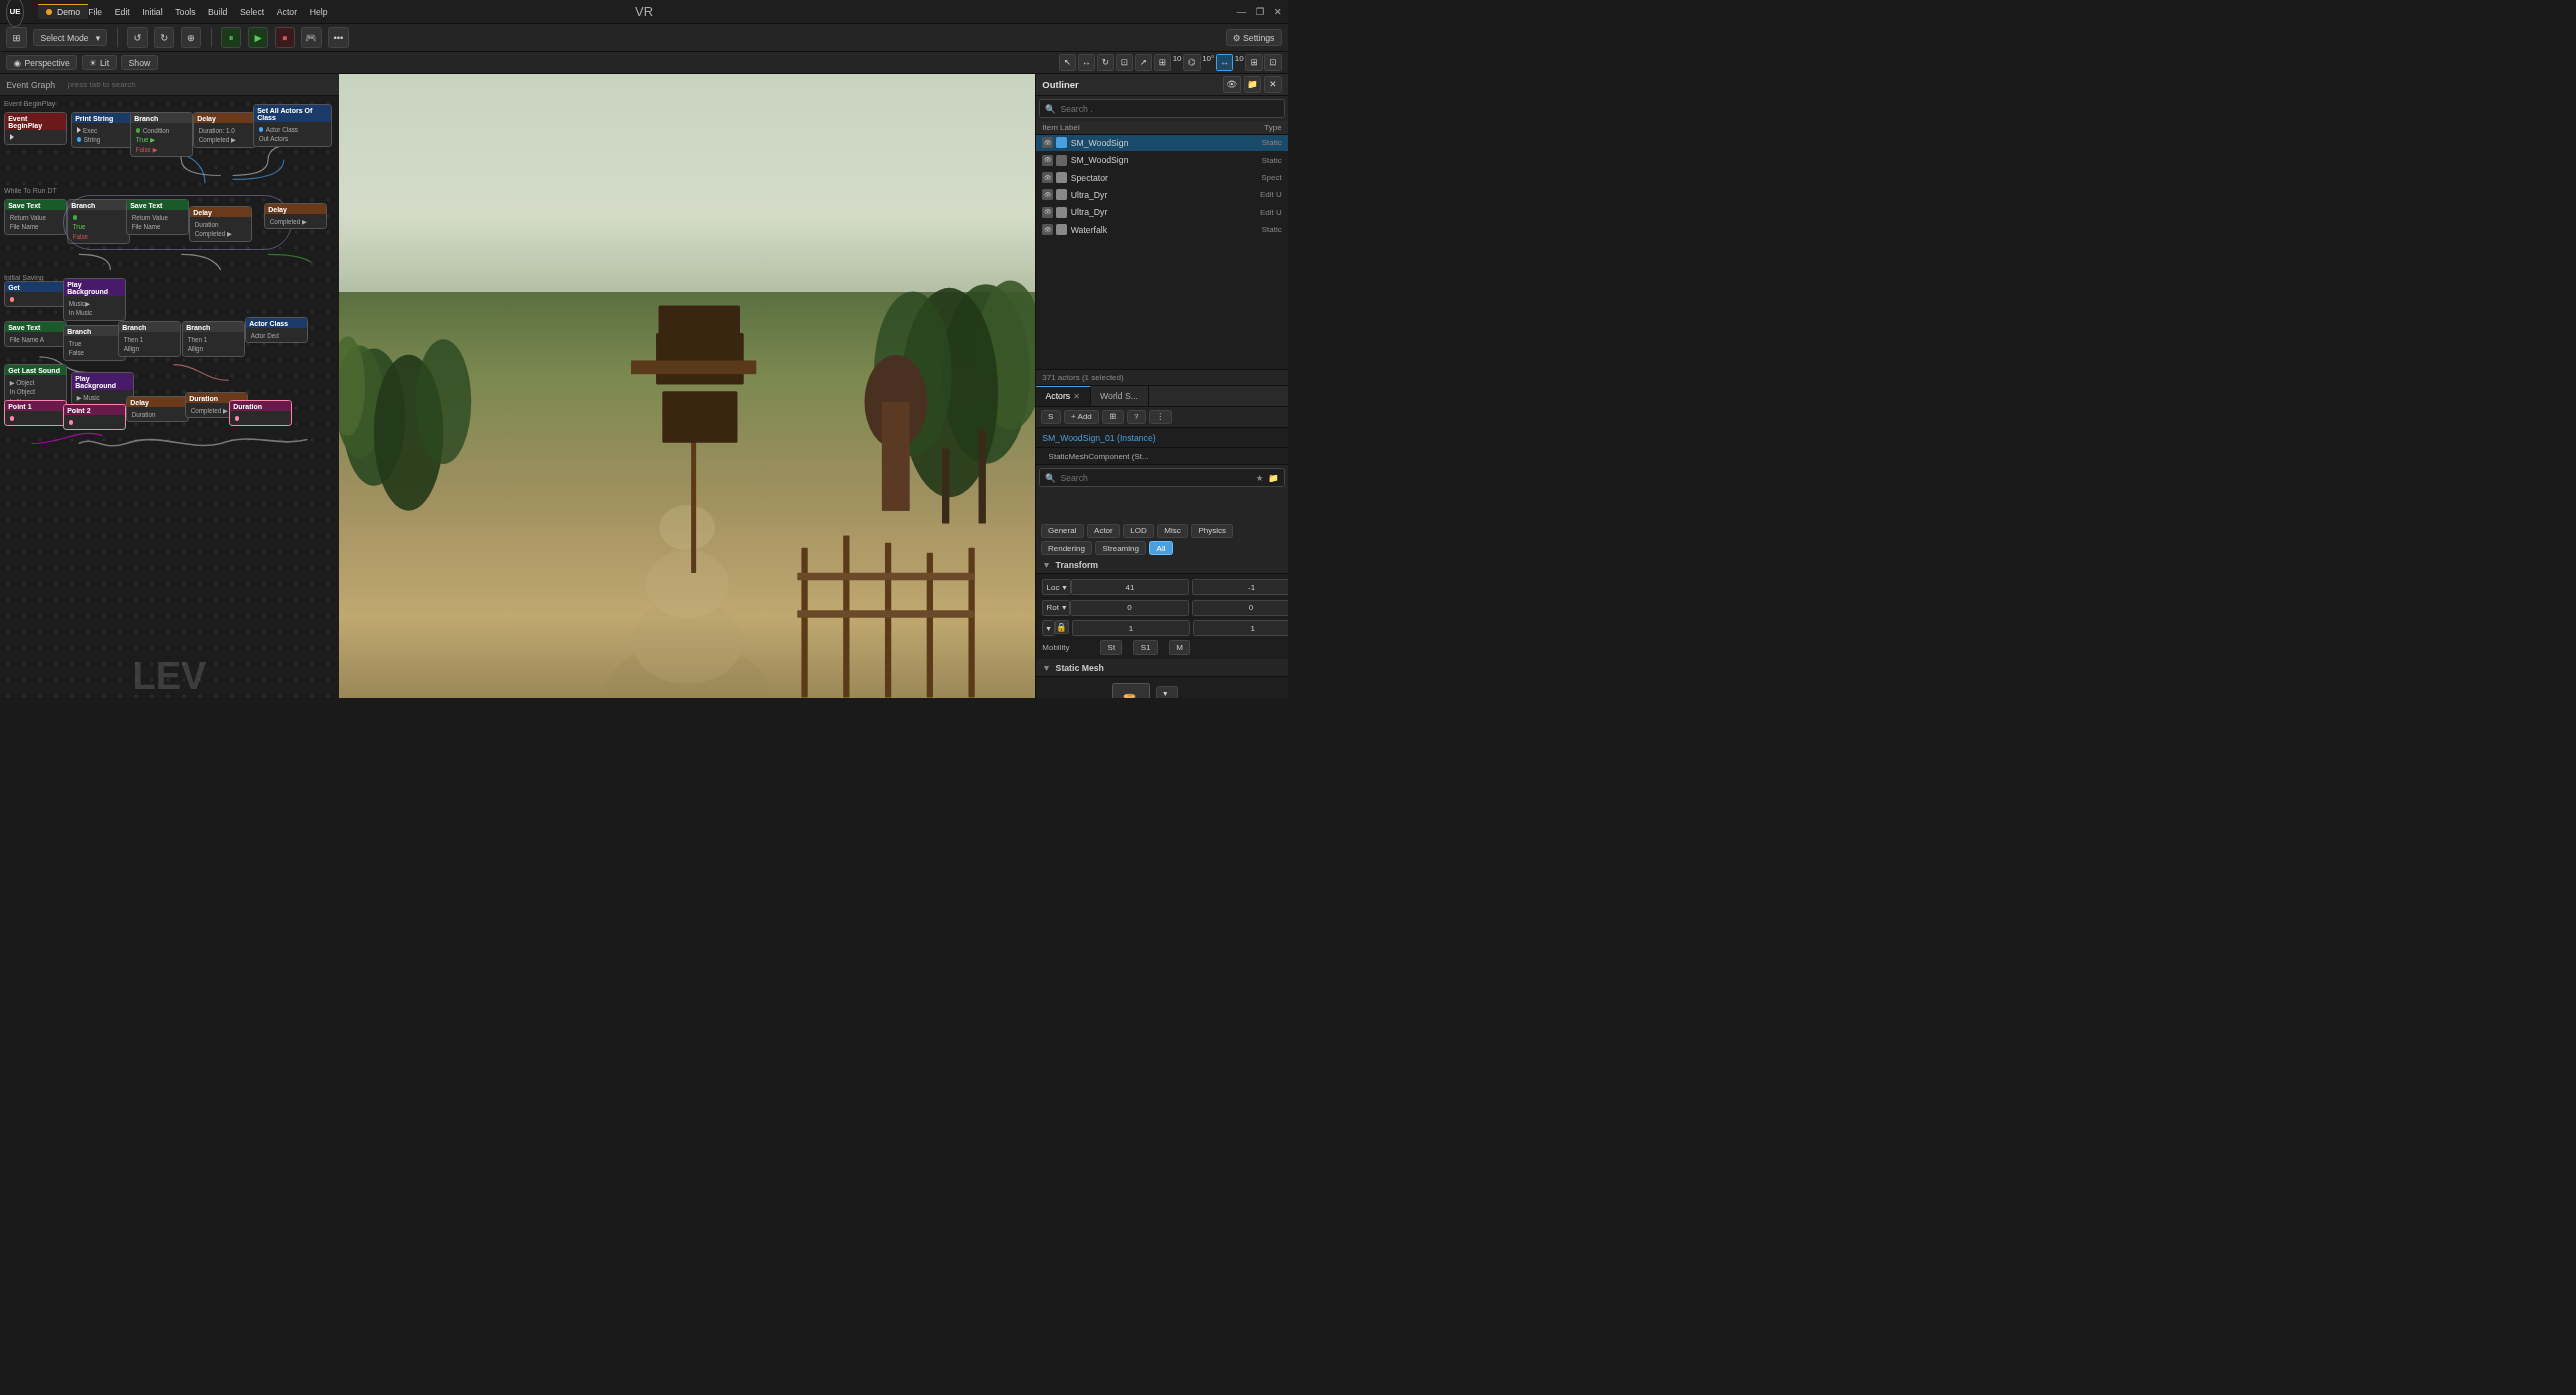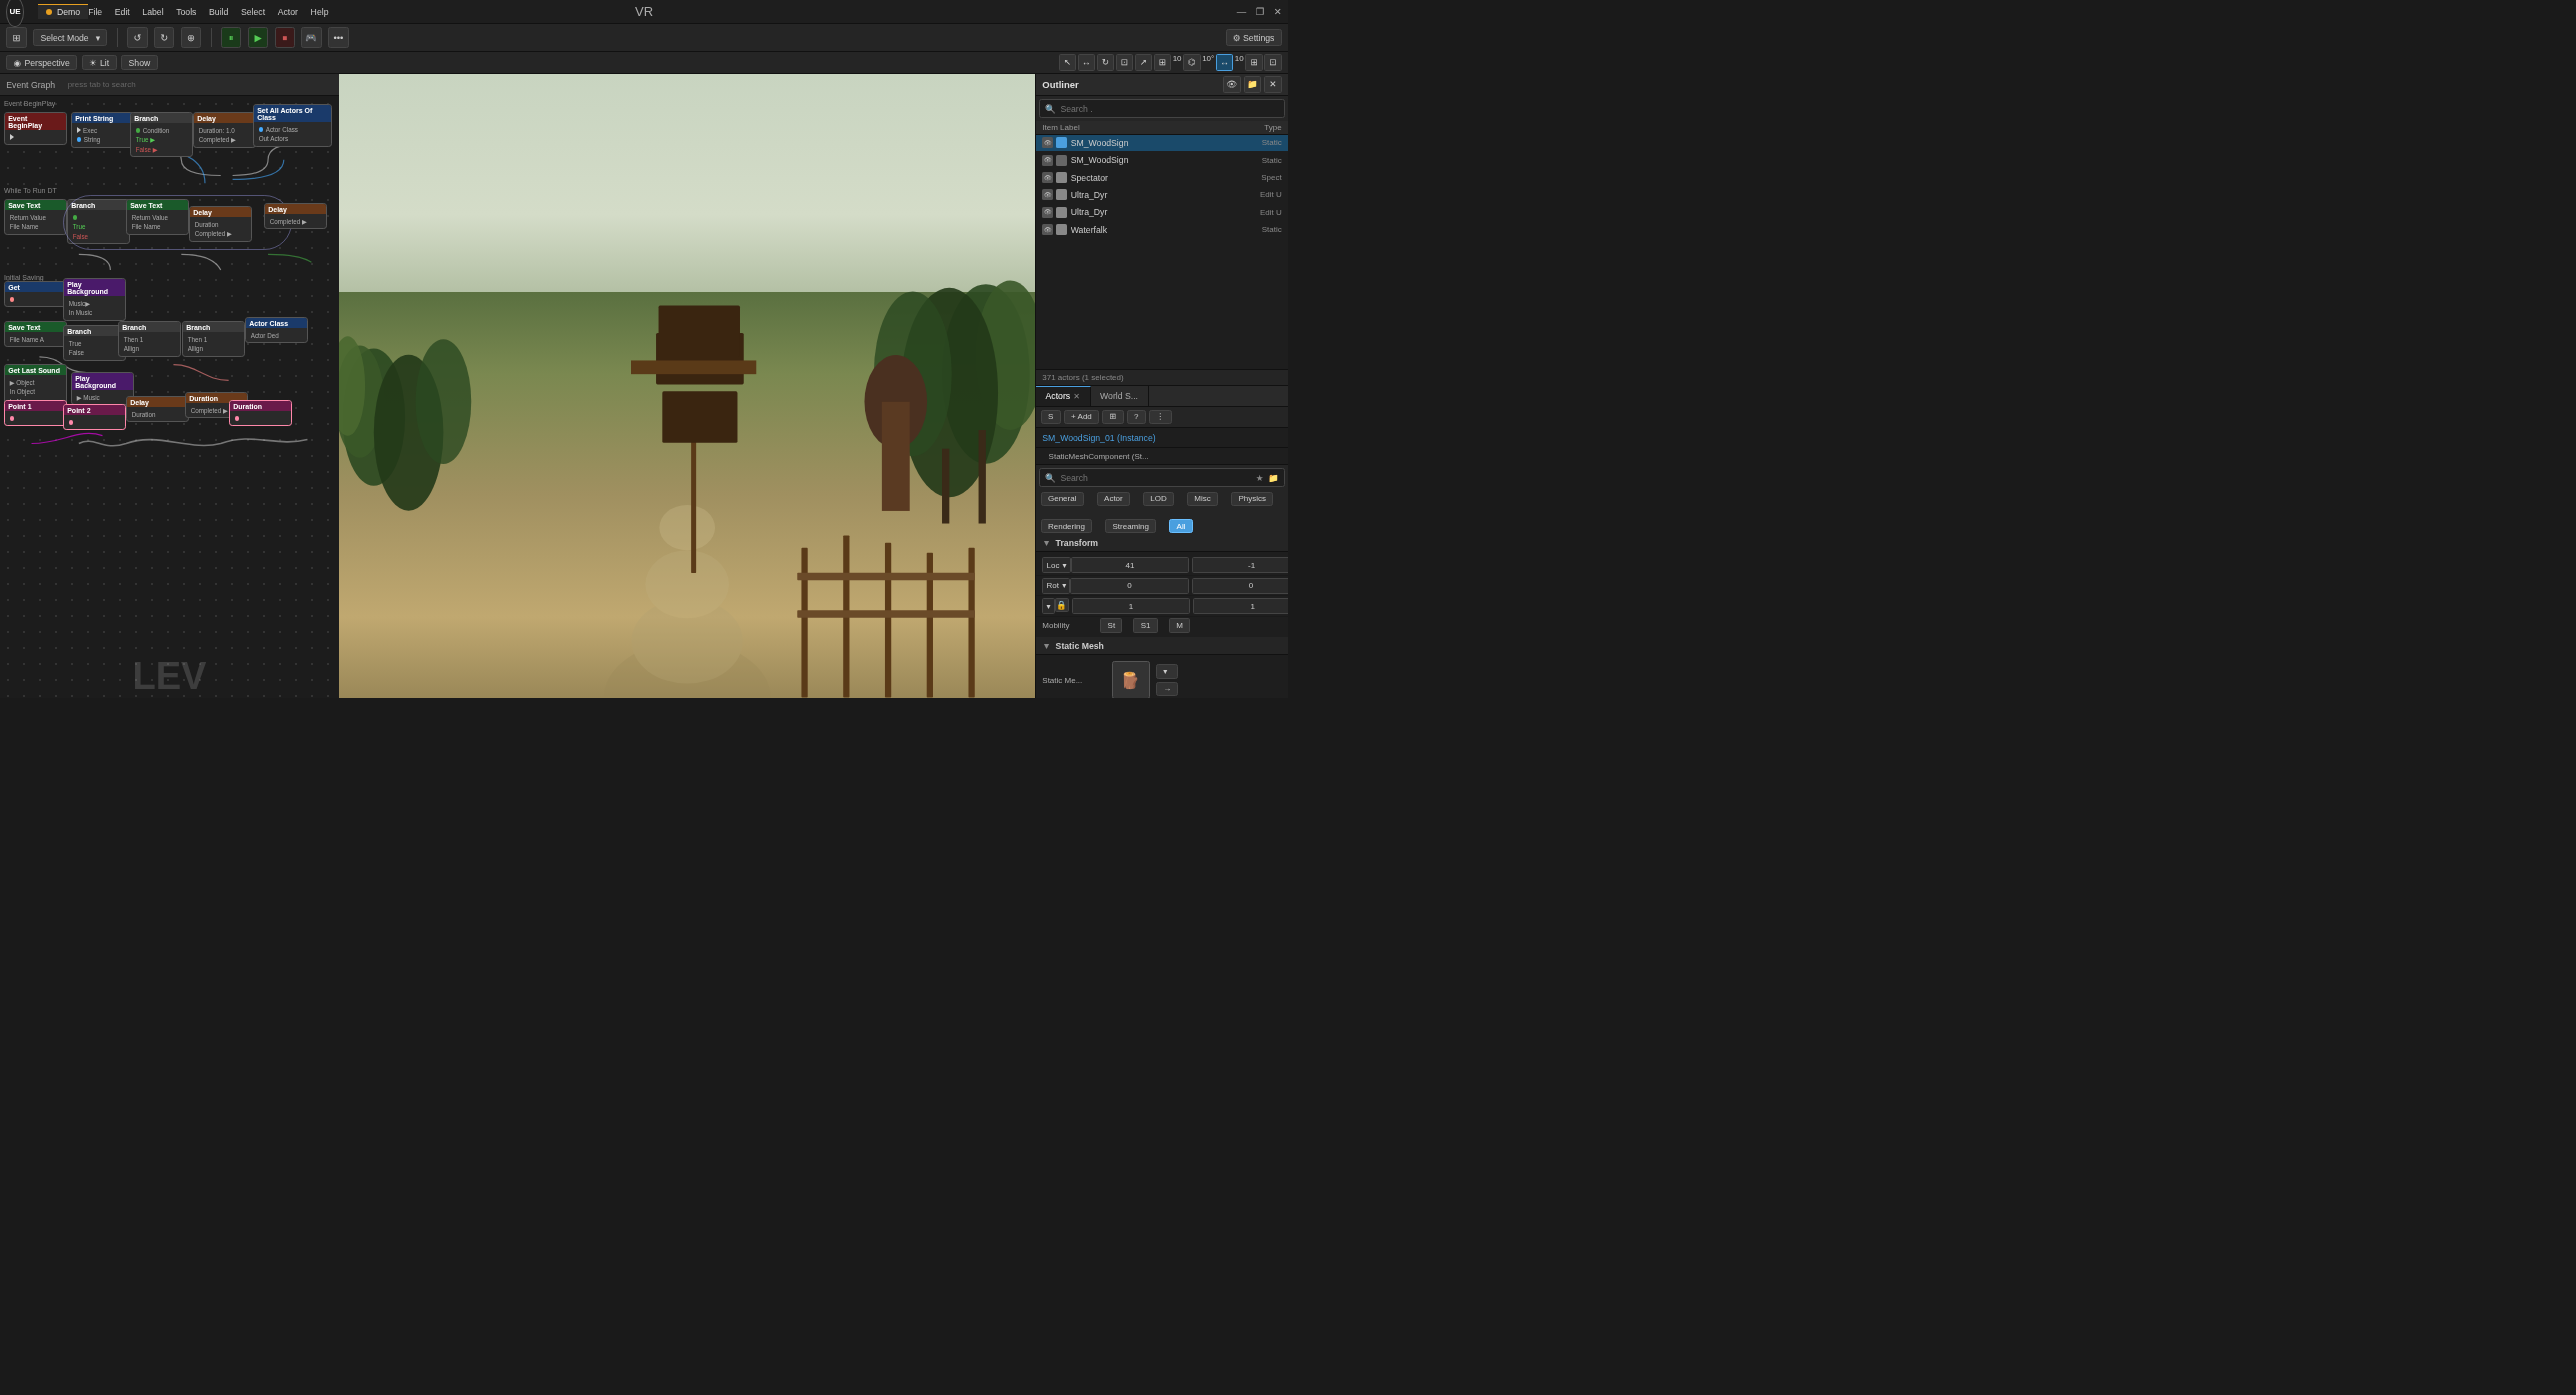--- a/index.html
+++ b/index.html
@@ -343,22 +343,23 @@
     #details-search input {
       background: transparent;
       border: none;
       color: #aaa;
       font-size: 8.7px;
       outline: none;
       width: 100%;
     }
 
     #details-filter-btns {
-      display: flex; gap: 13px; padding: 1.6px 4.7px; flex-wrap: wrap;
+      display: flex; gap: 3px; padding: 1.6px 4.7px; flex-wrap: wrap;
       background: #252525;
+      margin-top: 32px;
     }
     .filter-btn {
       background: #333; border: 0.8px solid #444; border-radius: 2.4px;
       color: #ccc; padding: 1.6px 6.3px; font-size: 8px; cursor: pointer;
     }
     .filter-btn.active { background: #4a9fdf; border-color: #6abfff; color: #fff; }
 
     #details-content {
       flex: 1; overflow-y: auto; background: #1e1e1e;
     }
@@ -467,21 +468,21 @@
 
 <div id="titlebar">
   <div id="ue-logo">UE</div>
   <div id="demo-tab">
     <div id="demo-dot"></div>
     <span>Demo</span>
   </div>
   <div id="menu-bar">
     <span class="menu-item">File</span>
     <span class="menu-item">Edit</span>
-    <span class="menu-item">Label</span>
+    <span class="menu-item">Initial</span>
     <span class="menu-item">Tools</span>
     <span class="menu-item">Build</span>
     <span class="menu-item">Select</span>
     <span class="menu-item">Actor</span>
     <span class="menu-item">Help</span>
   </div>
   <div id="title-center">VR</div>
   <div id="window-controls">
     <span class="win-btn">—</span>
     <span class="win-btn">❐</span>

